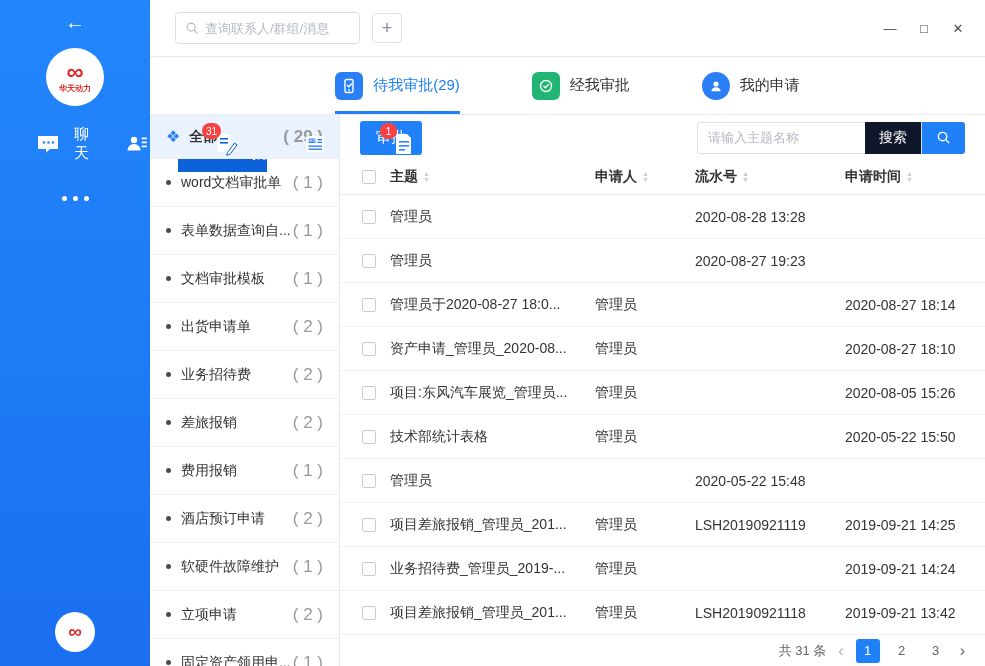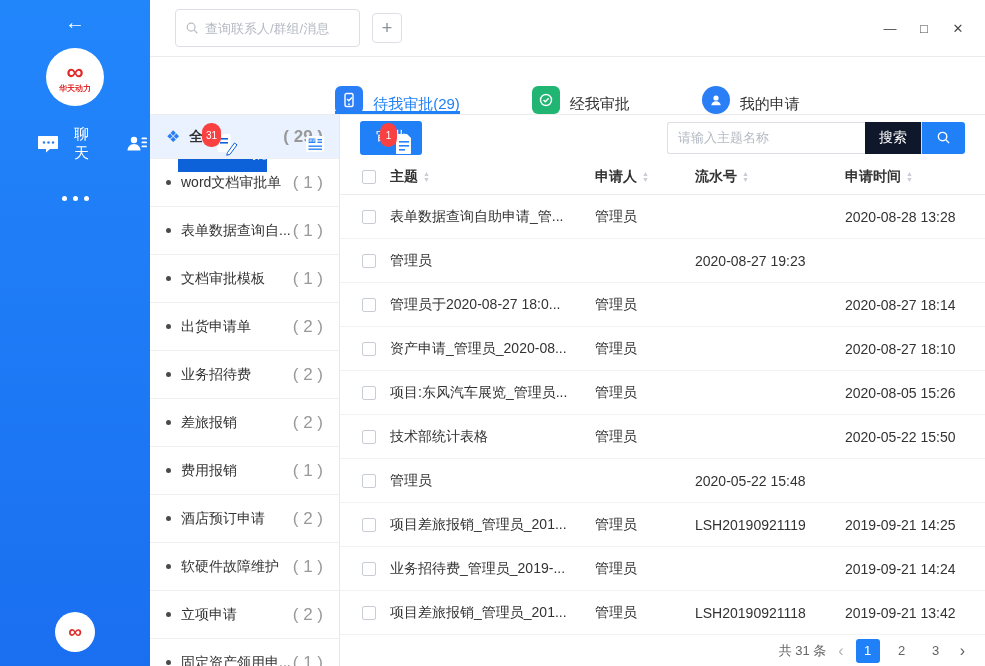--- a/index.html
+++ b/index.html
@@ -11,56 +11,56 @@
   
   .sidebar { width:150px; flex-shrink:0; background:linear-gradient(180deg,#2286fb,#1a6ff0); color:#fff; display:flex; flex-direction:column; }
   .back { height:44px; display:flex; align-items:center; justify-content:center; font-size:20px; cursor:pointer; }
   .logo { width:58px; height:58px; background:#fff; border-radius:50%; margin:4px auto 10px; display:flex; flex-direction:column; align-items:center; justify-content:center; }
   .logo .sym { color:#e02b2b; font-size:24px; font-weight:bold; line-height:22px; }
   .logo .nm { color:#e02b2b; font-size:8px; font-weight:bold; }
   .nav { display:flex; flex-direction:row; }
   .nav-item { height:56px; display:flex; align-items:center; padding-left:36px; gap:14px; font-size:15px; cursor:pointer; }
   .nav-item.active { background:#0d62d9; }
   .ico-wrap { position:relative; width:24px; height:24px; flex-shrink:0; }
-  .nav-badge { position:absolute; top:-9px; left:-12px; min-width:17px; height:24px; padding:0 4px; background:#fa4141; border-radius:9px; color:#fff; font-size:10px; display:flex; align-items:center; justify-content:center; }
+  .nav-badge { position:absolute; top:-9px; left:-12px; min-width:17px; height:16px; padding:0 4px; background:#fa4141; border-radius:9px; color:#fff; font-size:10px; display:flex; align-items:center; justify-content:center; }
   .more { margin-top:24px; display:flex; justify-content:center; gap:6px; cursor:pointer; }
   .more i { width:5px; height:5px; border-radius:50%; background:#fff; }
   .bottom-logo { margin-top:auto; margin-bottom:14px; align-self:center; width:40px; height:40px; border-radius:50%; background:#fff; display:flex; align-items:center; justify-content:center; color:#e02b2b; font-size:19px; font-weight:bold; }
   
   .right { flex:1; display:flex; flex-direction:column; min-width:0; }
   .topbar { height:57px; border-bottom:1px solid #ececec; display:flex; align-items:center; padding:0 10px 0 25px; }
-  .contact-search { width:185px; height:38px; border:1px solid #dcdfe6; border-radius:4px; display:flex; align-items:center; padding:0 9px; gap:6px; background:#fff; }
+  .contact-search { width:185px; height:32px; border:1px solid #dcdfe6; border-radius:4px; display:flex; align-items:center; padding:0 9px; gap:6px; background:#fff; }
   .contact-search input { border:none; outline:none; flex:1; font-size:13px; font-family:inherit; color:#333; min-width:0; }
   .contact-search input::placeholder { color:#b4b9c2; }
   .add-btn { width:30px; height:30px; margin-left:12px; border:1px solid #dcdfe6; border-radius:4px; background:#fff; color:#8a8f99; font-size:18px; line-height:1; cursor:pointer; }
   .win-ctrls { margin-left:auto; display:flex; align-items:flex-start; }
   .win-ctrls span { width:34px; height:34px; display:flex; align-items:center; justify-content:center; color:#4a4a4a; font-size:13px; cursor:pointer; }
   
   .tabbar { height:58px; border-bottom:1px solid #ececec; display:flex; align-items:stretch; justify-content:center; gap:72px; }
-  .tab { display:flex; align-items:flex-end; gap:10px; font-size:15px; color:#333; cursor:pointer; position:relative; }
+  .tab { display:flex; align-items:center; gap:10px; font-size:15px; color:#333; cursor:pointer; position:relative; }
   .tab.active { color:#2080f7; }
   .tab.active::after { content:""; position:absolute; left:0; right:0; bottom:0; height:3px; background:#2080f7; }
   .tab-ico { width:28px; height:28px; display:flex; align-items:center; justify-content:center; flex-shrink:0; }
   .tab-ico.sq-blue { background:#2b7ff6; border-radius:6px; }
   .tab-ico.sq-green { background:#21b573; border-radius:6px; }
   .tab-ico.ci-blue { background:#2b7ff6; border-radius:50%; }
   
   .content { flex:1; display:flex; min-height:0; }
   .catpanel { width:190px; flex-shrink:0; border-right:1px solid #e8e8e8; overflow:hidden; }
   .cat-item { height:48px; display:flex; align-items:center; padding:0 16px; border-bottom:1px solid #f0f0f0; cursor:pointer; }
   .cat-item.active { height:44px; background:#e9f2fe; font-weight:bold; }
   .cat-item .all-ico { color:#2b7ff6; font-size:16px; margin-right:9px; line-height:1; }
   .cat-item .bullet { width:5px; height:5px; border-radius:50%; background:#4a4a4a; margin-right:10px; flex-shrink:0; }
   .cat-item .count { margin-left:auto; color:#999; font-size:17px; white-space:nowrap; }
   
   .main { flex:1; display:flex; flex-direction:column; min-width:0; }
   .toolbar { height:45px; display:flex; align-items:center; padding:0 20px; }
   .btn-approve { width:62px; height:34px; background:#2080f7; color:#fff; border:none; border-radius:3px; font-size:15px; font-family:inherit; cursor:pointer; }
   .search-group { margin-left:auto; display:flex; height:32px; }
-  .subject-input { width:198px; border:1px solid #dcdfe6; border-right:none; border-radius:3px 0 0 3px; padding:0 10px; font-size:13px; font-family:inherit; outline:none; color:#333; }
+  .subject-input { width:168px; border:1px solid #dcdfe6; border-right:none; border-radius:3px 0 0 3px; padding:0 10px; font-size:13px; font-family:inherit; outline:none; color:#333; }
   .subject-input::placeholder { color:#b4b9c2; }
   .btn-search { width:56px; background:#0f172a; color:#fff; border:none; font-size:14px; font-family:inherit; cursor:pointer; }
   .btn-mag { width:44px; background:#2080f7; border:none; border-left:1px solid rgba(255,255,255,.75); border-radius:0 3px 3px 0; display:flex; align-items:center; justify-content:center; cursor:pointer; }
   .grid { display:grid; grid-template-columns:50px 205px 100px 150px 1fr; align-items:center; }
   .thead { height:35px; border-bottom:1px solid #ececec; font-weight:bold; font-size:14px; color:#333; }
   .trow { height:44px; border-bottom:1px solid #f2f2f2; }
   .cb-cell { display:flex; align-items:center; padding-left:22px; }
   .checkbox { width:14px; height:14px; border:1px solid #c8ccd4; border-radius:2px; background:#fff; cursor:pointer; }
   .th { display:flex; align-items:center; }
   .sort { display:inline-flex; flex-direction:column; margin-left:5px; cursor:pointer; }
@@ -325,21 +325,20 @@
               <i>▲</i>
               <i>▼</i>
             </span>
           </div>
       </div>
 
       <div class="grid trow">
         <div class="cb-cell">
             <span class="checkbox"></span>
           </div>
-        <div class="cell">表单数据查询自助申请_管...</div>
         <div class="cell">管理员</div>
         <div class="cell"></div>
         <div class="cell">2020-08-28 13:28</div>
       </div>
       <div class="grid trow">
         <div class="cb-cell">
             <span class="checkbox"></span>
           </div>
         <div class="cell">管理员</div>
         <div class="cell"></div>

